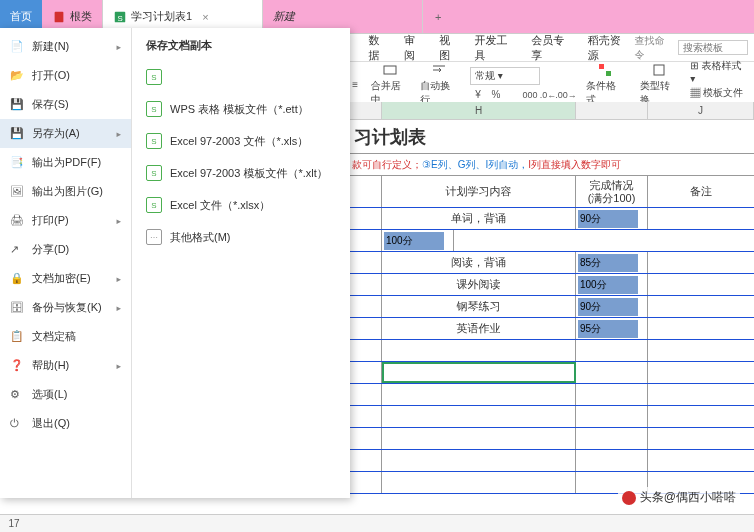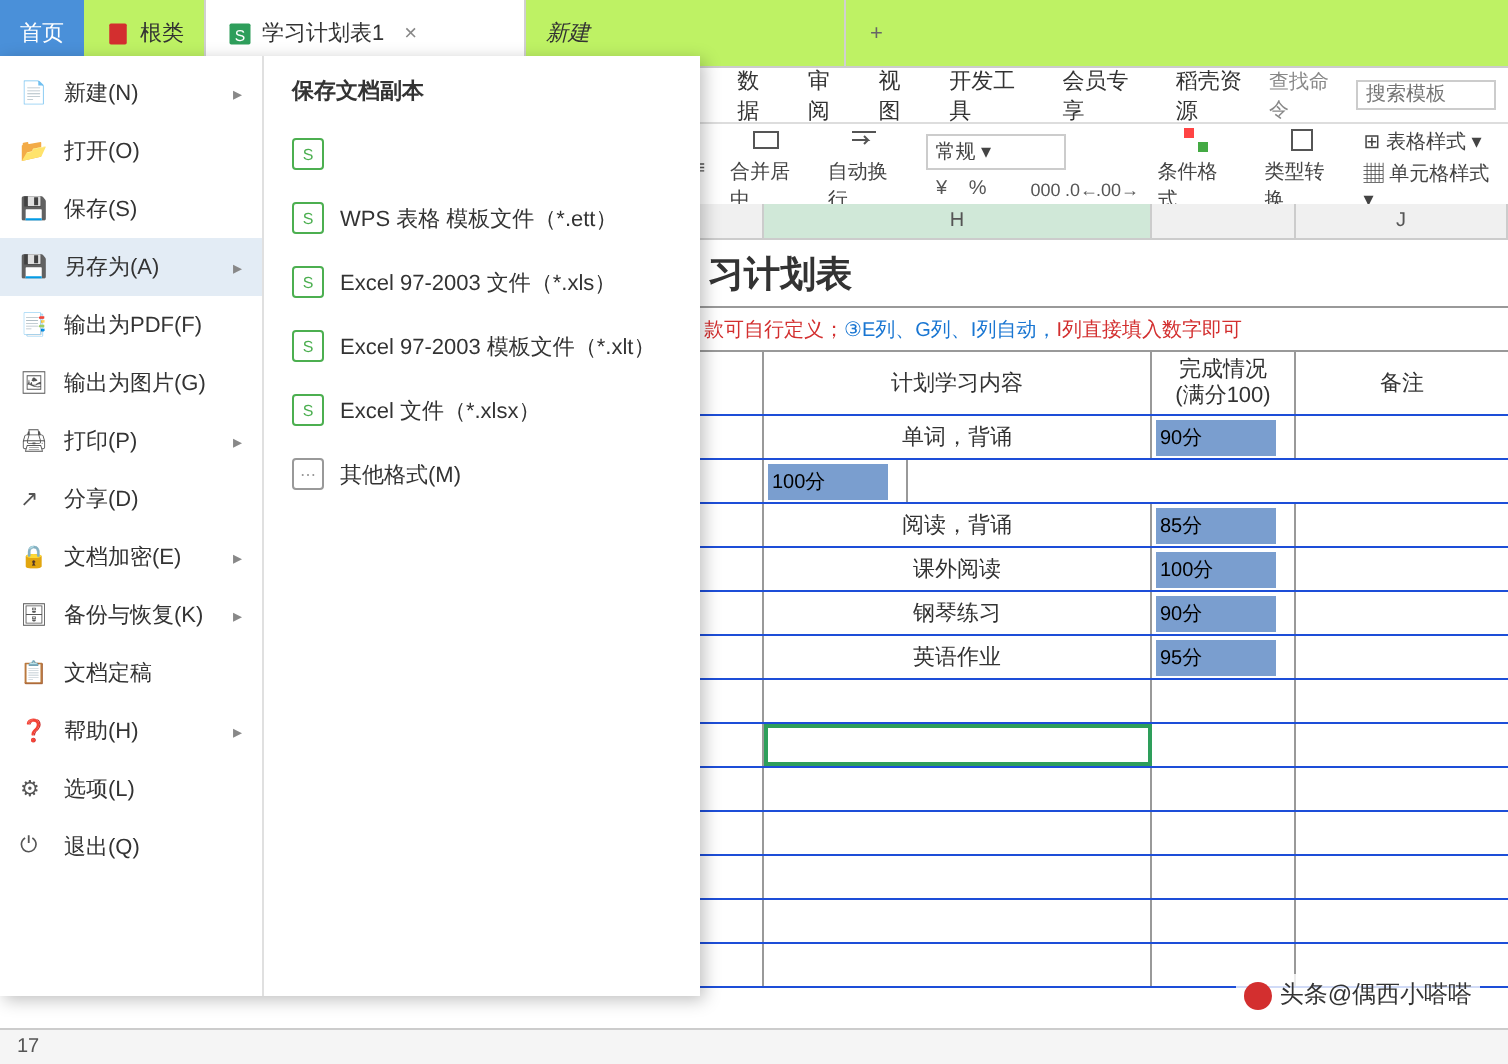--- a/index.html
+++ b/index.html
@@ -1,19 +1,19 @@
 <!DOCTYPE html>
 <html><head>
 <meta charset="utf-8">
 <style>
 * { margin: 0; padding: 0; box-sizing: border-box; font-family: "Microsoft YaHei", sans-serif; }
 body { width: 754px; height: 532px; background: #fff; font-size: 11px; color: #333; overflow: hidden; position: relative; }
 
 
-.tab-bar { height: 34px; background: #bef264; display: flex; align-items: stretch; border-bottom: 1px solid #ccc; }
+.tab-bar { height: 34px; background: #f9a8d4; display: flex; align-items: stretch; border-bottom: 1px solid #ccc; }
 .tab { display: flex; align-items: center; padding: 0 10px; gap: 4px; border-right: 1px solid #d0d0d0; cursor: pointer; }
 .tab.home { background: #4a90d9; color: #fff; font-weight: 500; border-right: none; }
 .tab.active { background: #fff; }
 .tab .close { margin-left: 6px; color: #888; }
 .tab-plus { padding: 0 12px; display: flex; align-items: center; color: #666; cursor: pointer; }
 .tab-icon { width: 14px; height: 14px; display: inline-flex; align-items: center; justify-content: center; }
 
 
 .toolbar-row { height: 28px; display: flex; align-items: center; padding: 0 6px; gap: 4px; border-bottom: 1px solid #ddd; }
 .file-btn { display: flex; align-items: center; gap: 3px; padding: 2px 6px; border: 1px solid #bbb; border-radius: 2px; background: #f5f5f5; cursor: pointer; }
@@ -178,21 +178,21 @@
       <span>条件格式</span>
     </div>
   <div class="ribbon-btn">
       <svg viewBox="0 0 16 16">
         <rect x="3" y="3" width="10" height="10" fill="none" stroke="#555"></rect>
       </svg>
       <span>类型转换</span>
     </div>
   <div class="ribbon-group" style="flex-direction:column;gap:2px;align-items:flex-start;font-size:10px;">
     <span><span>⊞</span> <span>表格样式</span> ▾</span>
-    <span><span>▦</span> <span>单元格样式</span> ▾</span>
+    <span><span>▦</span> <span>模板文件</span> ▾</span>
   </div>
 </div>
 
 <div class="file-menu">
   <div class="file-menu-left" id="fm-left">
       <div class="fm-item">
         <span class="fm-icon">📄</span>
         <span>新建(N)</span>
         <span class="arrow">▸</span>
       </div>

